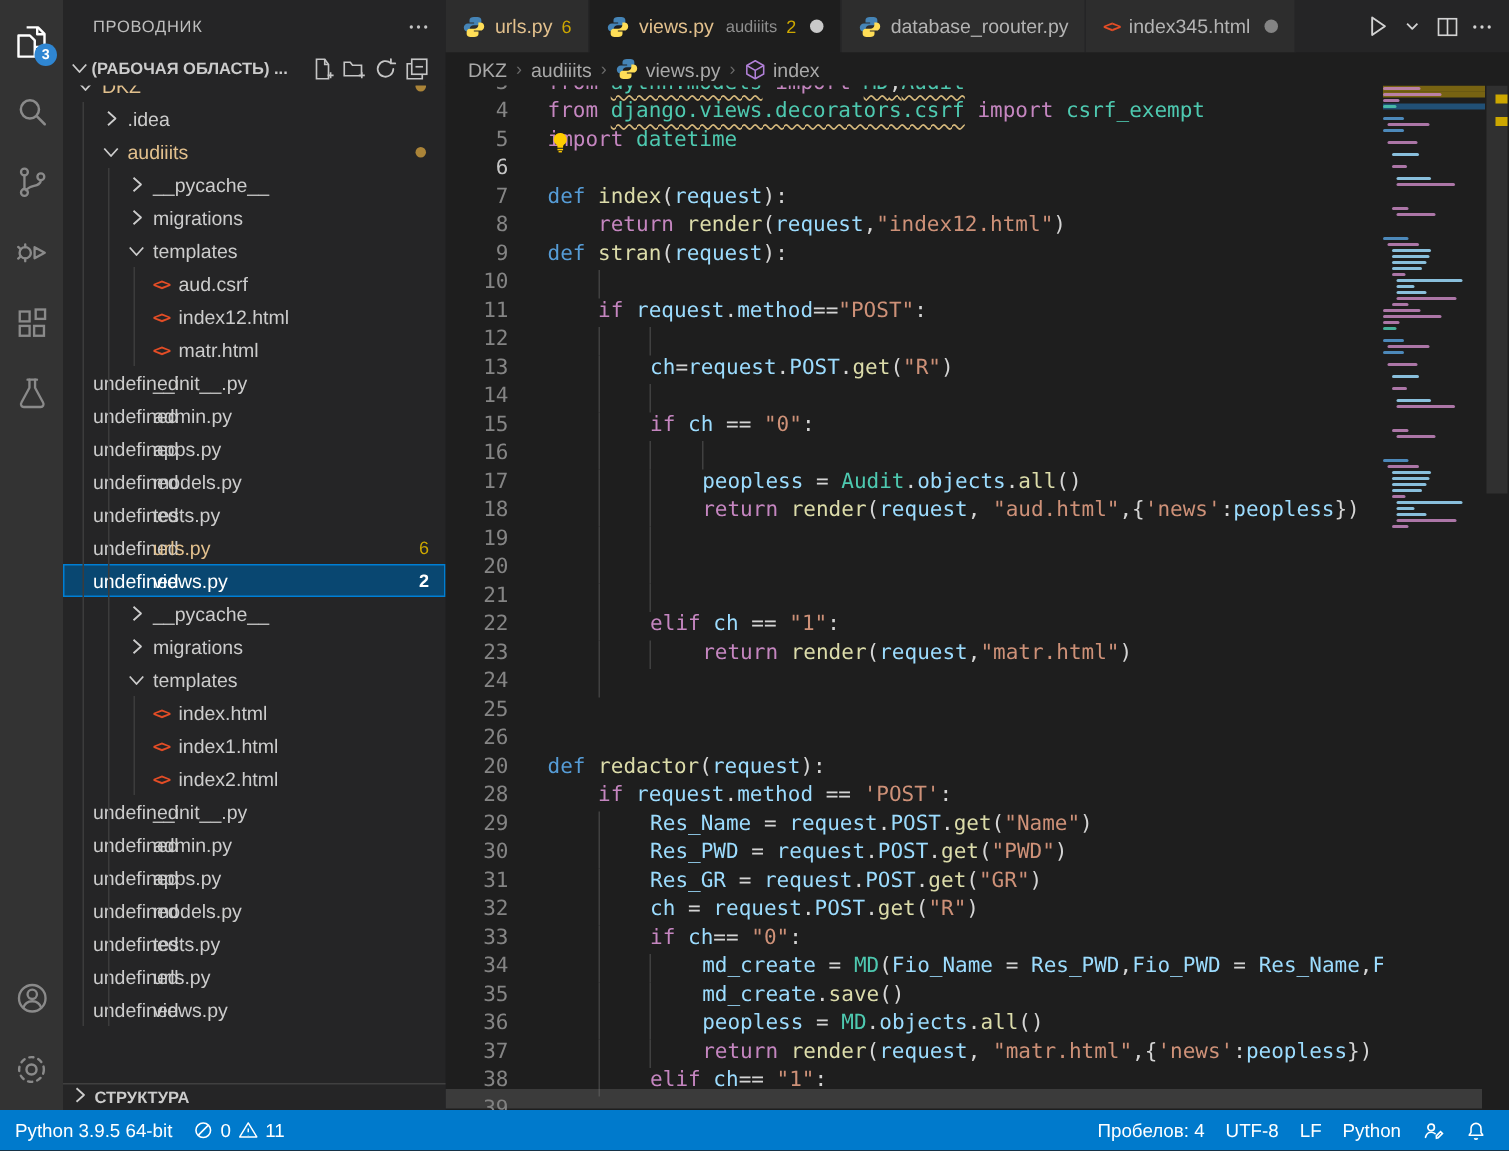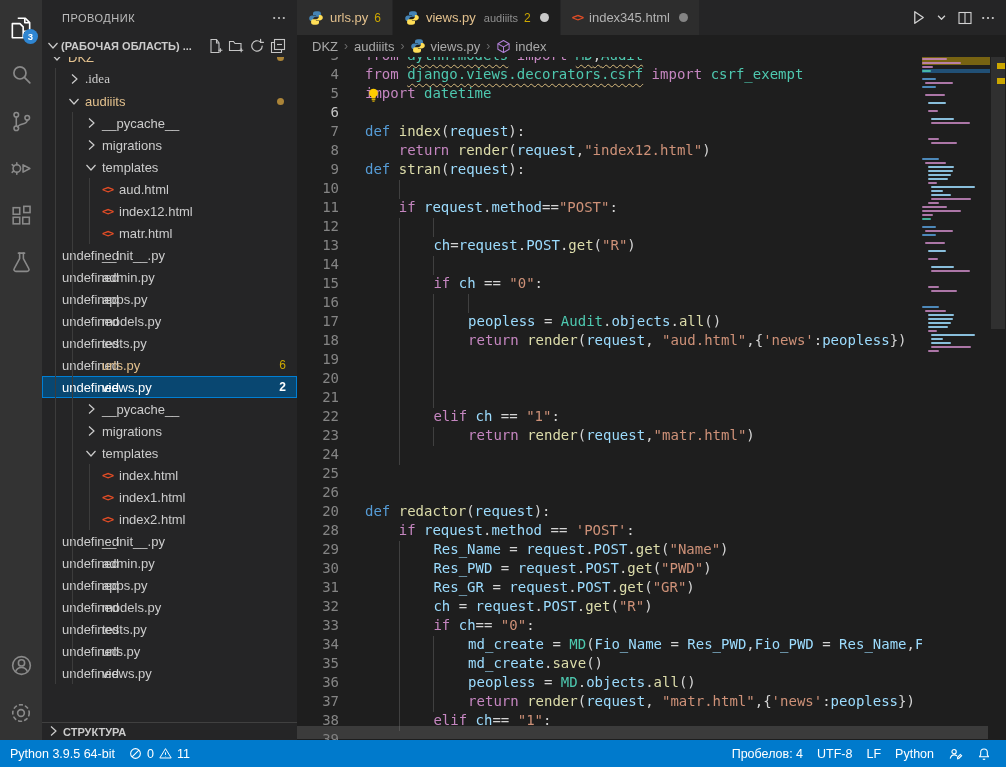--- a/index.html
+++ b/index.html
@@ -215,21 +215,21 @@
         <div class="tree-inner" id="tree-inner">
             <div class="trow" style="padding-left: 6px;">
               <span class="slot">
                 <svg width="16" height="16" viewBox="0 0 16 16" fill="none" stroke="currentColor" stroke-width="1.2" stroke-linejoin="round">
                   <path d="M3.5 6 8 11l4.5-5"></path>
                 </svg>
               </span>
               <span class="tlabel gold">DKZ</span>
               <span class="mdot"></span>
             </div>
-            <div class="trow" style="padding-left: 23px; font-family: Liberation Serif, serif;">
+            <div class="trow" style="padding-left: 23px;">
               <span class="tguide" style="left: 13px;"></span>
               <span class="slot">
                 <svg width="16" height="16" viewBox="0 0 16 16" fill="none" stroke="currentColor" stroke-width="1.2" stroke-linejoin="round">
                   <path d="M6 3.5 11 8l-5 4.5"></path>
                 </svg>
               </span>
               <span class="tlabel">.idea</span>
             </div>
             <div class="trow" style="padding-left: 23px;">
               <span class="tguide" style="left: 13px;"></span>
@@ -271,21 +271,21 @@
               </span>
               <span class="tlabel">templates</span>
             </div>
             <div class="trow" style="padding-left: 57px;">
               <span class="tguide" style="left: 13px;"></span>
               <span class="tguide" style="left: 30px;"></span>
               <span class="tguide" style="left: 47px;"></span>
               <span class="slot">
                 <span class="htmlglyph">&lt;&gt;</span>
               </span>
-              <span class="tlabel">aud.html</span>
+              <span class="tlabel">aud.csrf</span>
             </div>
             <div class="trow" style="padding-left: 57px;">
               <span class="tguide" style="left: 13px;"></span>
               <span class="tguide" style="left: 30px;"></span>
               <span class="tguide" style="left: 47px;"></span>
               <span class="slot">
                 <span class="htmlglyph">&lt;&gt;</span>
               </span>
               <span class="tlabel">index12.html</span>
             </div>
@@ -466,20 +466,29 @@
             <span class=" ic" style="display: inline-flex; align-items: center; justify-content: center;">
               <svg width="16" height="16" viewBox="0 0 16 16">
                 <path fill="#4584b6" d="M7.9 1.3c-1.7 0-2.9.8-2.9 2v1.7h3.1v.6H4c-1.6 0-2.8 1.1-2.8 2.8S2.3 11 3.9 11h1.2V9.4c0-1.5 1.2-2.6 2.7-2.6h3.1c1.1 0 2-.9 2-2.1V3.3c0-1.2-1.3-2-2.5-2z"></path>
                 <path fill="#ffde57" d="M8.1 14.7c1.7 0 2.9-.8 2.9-2V11H7.9v-.6H12c1.6 0 2.8-1.1 2.8-2.8S13.7 5 12.1 5h-1.2v1.6c0 1.5-1.2 2.6-2.7 2.6H5.1c-1.1 0-2 .9-2 2.1v1.4c0 1.2 1.3 2 2.5 2z"></path>
               </svg>
             </span>
             <span class="tab-label gold">views.py</span>
             <span class="tab-desc">audiiits</span>
             <span class="tab-badge">2</span>
             <span class="dirty"></span>
+          </div>
+          <div class="tab">
+            <span class=" ic" style="display: inline-flex; align-items: center; justify-content: center;">
+              <svg width="16" height="16" viewBox="0 0 16 16">
+                <path fill="#4584b6" d="M7.9 1.3c-1.7 0-2.9.8-2.9 2v1.7h3.1v.6H4c-1.6 0-2.8 1.1-2.8 2.8S2.3 11 3.9 11h1.2V9.4c0-1.5 1.2-2.6 2.7-2.6h3.1c1.1 0 2-.9 2-2.1V3.3c0-1.2-1.3-2-2.5-2z"></path>
+                <path fill="#ffde57" d="M8.1 14.7c1.7 0 2.9-.8 2.9-2V11H7.9v-.6H12c1.6 0 2.8-1.1 2.8-2.8S13.7 5 12.1 5h-1.2v1.6c0 1.5-1.2 2.6-2.7 2.6H5.1c-1.1 0-2 .9-2 2.1v1.4c0 1.2 1.3 2 2.5 2z"></path>
+              </svg>
+            </span>
+            <span class="tab-label">database_roouter.py</span>
           </div>
           <div class="tab">
             <span class=" ic" style="display: inline-flex; align-items: center; justify-content: center;">
               <span class="htmlglyph">&lt;&gt;</span>
             </span>
             <span class="tab-label">index345.html</span>
             <span class="dirty"></span>
           </div>
           <div class="ed-actions">
             <span class="ic">

